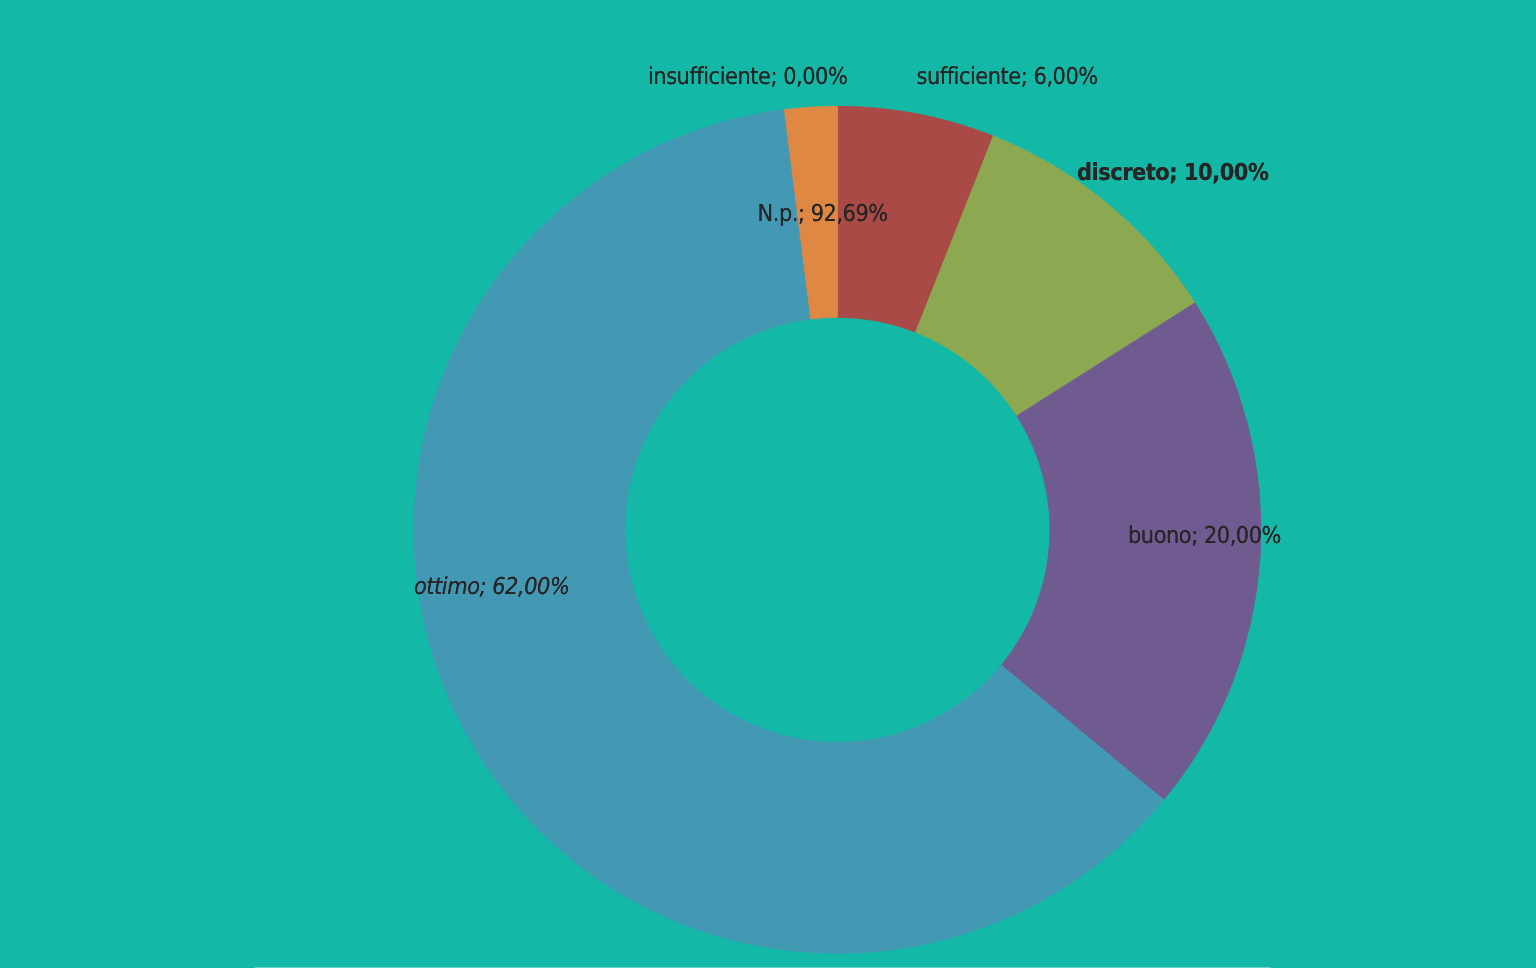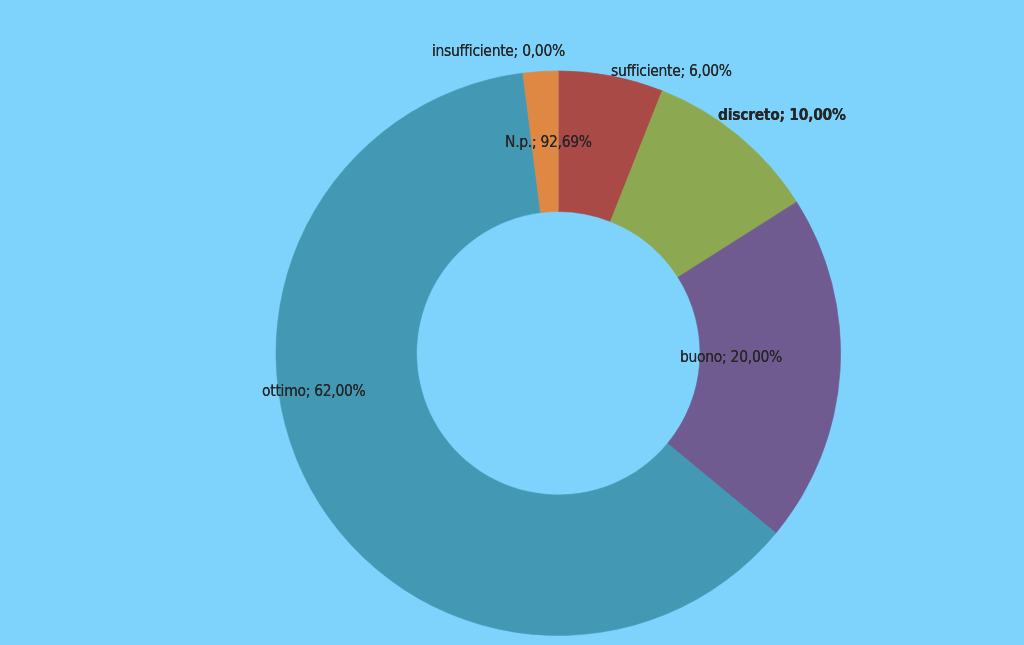--- a/index.html
+++ b/index.html
@@ -11,21 +11,21 @@
   body {
     width: 1024px;
     height: 645px;
     overflow: hidden;
     font-family: "Liberation Sans", sans-serif;
   }
   #chart-root {
     position: relative;
     width: 1024px;
     height: 645px;
-    background: #7dd3fc;
+    background: #14b8a6;
     overflow: hidden;
   }
   svg.donut {
     position: absolute;
     left: 0;
     top: 0;
     width: 1024px;
     height: 645px;
     display: block;
   }
@@ -37,37 +37,37 @@
     letter-spacing: -0.3px;
     line-height: 1;
     color: #262626;
     text-shadow: 0 0 0.4px currentColor;
     -webkit-font-smoothing: antialiased;
     transform: translateZ(0);
   }
   #lbl-insufficiente { left: 432px; top: 44px;  }
   #lbl-sufficiente   { left: 611px; top: 44px;  }
   #lbl-discreto      { left: 718px; top: 108px; font-weight: bold; }
-  #lbl-buono         { left: 680px; top: 350px; }
-  #lbl-ottimo        { left: 262px; top: 384px; }
+  #lbl-buono         { left: 752px; top: 350px; }
+  #lbl-ottimo        { left: 276px; top: 384px; font-style: italic; }
   #lbl-np            { left: 505px; top: 135px; }
 </style>
 </head>
 <body>
 
 <div id="chart-root">
   <svg class="donut" viewBox="0 0 1024 645">
     <g id="slices">
         <path d="M 558.3 70.89999999999998 A 282.3 282.3 0 0 1 662.2215612228845 90.7240980337466 L 610.468623733888 221.43709721294078 A 141.71460000000002 141.71460000000002 0 0 0 558.3 211.48539999999997 Z" fill="#a94a46" stroke="#a94a46" stroke-width="0.6" stroke-linejoin="round"></path>
         <path d="M 662.2215612228845 90.7240980337466 A 282.3 282.3 0 0 1 796.6537733692188 201.93609577742924 L 677.9535942313479 277.2655200802695 A 141.71460000000002 141.71460000000002 0 0 0 610.468623733888 221.43709721294078 Z" fill="#8ca951" stroke="#8ca951" stroke-width="0.6" stroke-linejoin="round"></path>
         <path d="M 796.6537733692188 201.93609577742924 A 282.3 282.3 0 0 1 775.8158884356053 533.144792306055 L 667.4929759946739 443.53228573763965 A 141.71460000000002 141.71460000000002 0 0 0 677.9535942313479 277.2655200802695 Z" fill="#705b91" stroke="#705b91" stroke-width="0.6" stroke-linejoin="round"></path>
         <path d="M 775.8158884356053 533.144792306055 A 282.3 282.3 0 1 1 522.918428164797 73.12601981892288 L 540.538450938728 212.60286194909926 A 141.71460000000002 141.71460000000002 0 1 0 667.4929759946739 443.53228573763965 Z" fill="#4399b4" stroke="#4399b4" stroke-width="0.6" stroke-linejoin="round"></path>
         <path d="M 522.918428164797 73.12601981892288 A 282.3 282.3 0 0 1 558.3 70.89999999999998 L 558.3 211.48539999999997 A 141.71460000000002 141.71460000000002 0 0 0 540.538450938728 212.60286194909926 Z" fill="#de8843" stroke="#de8843" stroke-width="0.6" stroke-linejoin="round"></path>
       </g>
   </svg>
 
   <div class="slice-label" id="lbl-insufficiente" style="color: rgb(38, 38, 38);">insufficiente; 0,00%</div>
-  <div class="slice-label" id="lbl-sufficiente" style="color: rgb(38, 38, 38); margin-top: 20px;">sufficiente; 6,00%</div>
+  <div class="slice-label" id="lbl-sufficiente" style="color: rgb(38, 38, 38);">sufficiente; 6,00%</div>
   <div class="slice-label" id="lbl-discreto" style="color: rgb(38, 38, 38);">discreto; 10,00%</div>
   <div class="slice-label" id="lbl-buono" style="color: rgb(38, 38, 38);">buono; 20,00%</div>
   <div class="slice-label" id="lbl-ottimo" style="color: rgb(38, 38, 38);">ottimo; 62,00%</div>
   <div class="slice-label" id="lbl-np" style="color: rgb(38, 38, 38);">N.p.; 92,69%</div>
 </div>
 
 </body></html>

